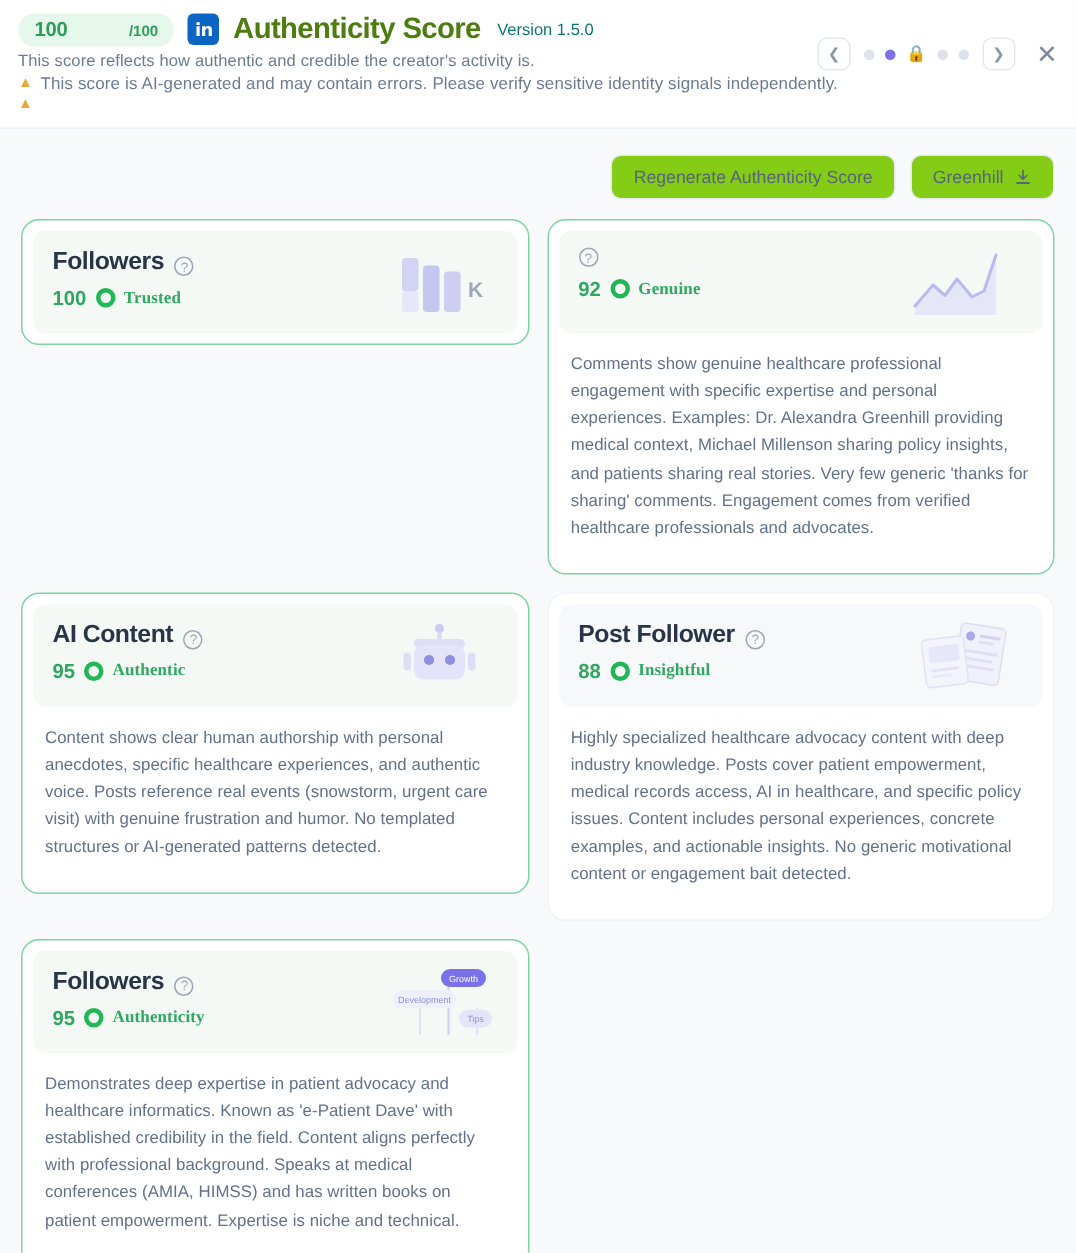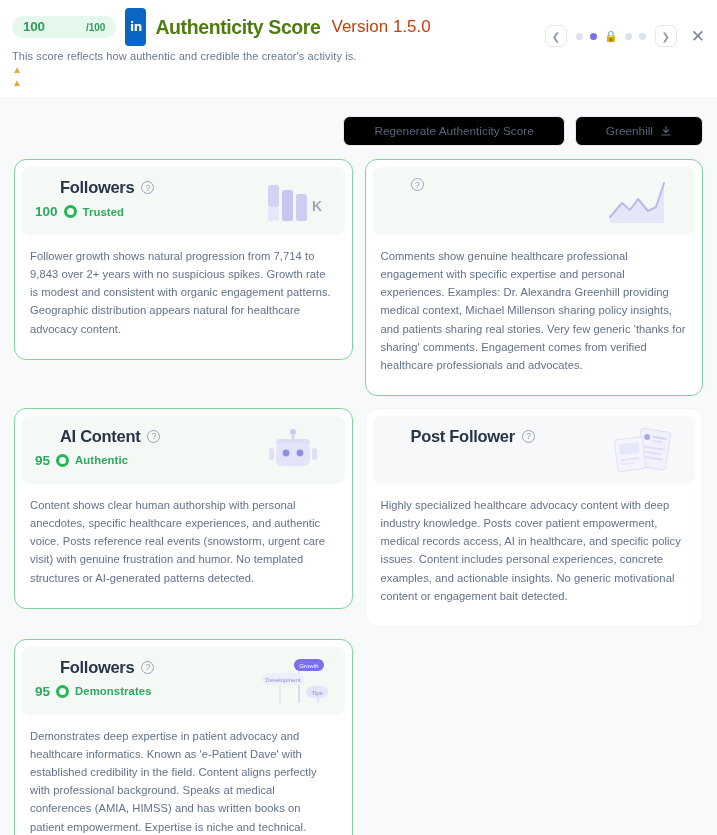--- a/index.html
+++ b/index.html
@@ -37,39 +37,39 @@
     padding: 4px 11px;
     display: flex;
     align-items: baseline;
     gap: 1px;
     line-height: 1;
   }
   .score-pill .big { font-size: 13.5px; font-weight: 700; letter-spacing: -0.2px; }
   .score-pill .small { font-size: 10px; font-weight: 600; padding-left: 40px; }
 
   .li-icon {
-    width: 21px; height: 38px;
+    width: 21px; height: 21px;
     background: #0a66c2;
     border-radius: 4px;
     display: flex; align-items: center; justify-content: center;
     color: #fff;
     font-weight: 700;
     font-size: 12px;
     letter-spacing: -0.5px;
     font-family: "DejaVu Sans", sans-serif;
   }
   .page-title {
     font-size: 19.5px;
     font-weight: 700;
     color: #4d7c0f;
     letter-spacing: -0.4px;
   }
   .version {
-    font-size: 17px;
-    color: #c2410c;
+    font-size: 11px;
+    color: #0f766e;
     font-weight: 400;
     margin-left: 2px;
   }
 
   .subtitle {
     font-size: 11px;
     color: #6a7b92;
     margin-top: 4px;
     letter-spacing: 0.1px;
   }
@@ -119,24 +119,24 @@
   }
 
   
   .actionbar {
     display: flex;
     justify-content: flex-end;
     gap: 10px;
     padding: 17px 14px 13px 14px;
   }
   .btn {
-    background: #000000;
+    background: #84cc16;
     border: 1px solid #e4e9ef;
     border-radius: 7px;
-    padding: 7px 30px;
+    padding: 7px 14px;
     font-size: 11.8px;
     color: #56657a;
     display: flex;
     align-items: center;
     gap: 7px;
     font-family: "Liberation Sans", sans-serif;
   }
 
   
   .grid {
@@ -159,27 +159,26 @@
     background: #f4f9f6;
     border-radius: 8px;
     padding: 11px 13px 12px 13px;
     position: relative;
     min-height: 68px;
   }
   .card.neutral .card-head { background: #f6f8fa; }
 
   .card-title {
     display: flex;
-    align-items: center;
+    align-items: flex-end;
     gap: 7px;
     font-size: 16.5px;
     font-weight: 700;
     color: #283549;
     letter-spacing: -0.3px;
-    margin-left: 25px;
   }
   .help-ico {
     width: 13px; height: 13px;
     border: 1.2px solid #9aa6b6;
     border-radius: 50%;
     color: #9aa6b6;
     font-size: 9px;
     display: flex; align-items: center; justify-content: center;
     font-weight: 400;
   }
@@ -197,20 +196,21 @@
   .ring {
     width: 13px; height: 13px;
     border-radius: 50%;
     border: 3px solid #23b656;
   }
   .score-label {
     font-size: 11.3px;
     color: #2fa85f;
     font-weight: 600;
     letter-spacing: 0.1px;
+    font-family: Liberation Serif, serif;
   }
 
   .card-body {
     padding: 12px 8px 14px 8px;
     font-size: 11.2px;
     line-height: 1.62;
     color: #62718a;
     letter-spacing: 0.05px;
   }
 
@@ -234,20 +234,21 @@
     </div>
     <div class="li-icon">in</div>
     <div class="page-title">Authenticity Score</div>
     <div class="version">Version 1.5.0</div>
   </div>
 
   <div class="subtitle">This score reflects how authentic and credible the creator's activity is.</div>
 
   <div class="warn-row">
     <span class="warn-ico">▲</span>
+    <span>This score is AI-generated and may contain errors. Please verify sensitive identity signals independently.</span>
   </div>
   <div class="warn-row">
     <span class="warn-ico">▲</span>
   </div>
 
   <div class="header-ctrls">
     <div class="pager">
       <div class="pg-btn">❮</div>
       <div class="dots">
         <span class="dot"></span>
@@ -289,27 +290,31 @@
         <span class="score-label">Trusted</span>
       </div>
       <svg class="art" viewBox="0 0 78 50">
         <rect x="14" y="8" width="11" height="22" rx="2.5" fill="#d3d4f4"></rect>
         <rect x="14" y="30" width="11" height="14" rx="2.5" fill="#e6e7fa"></rect>
         <rect x="28" y="13" width="11" height="31" rx="2.5" fill="#c6c7f0"></rect>
         <rect x="42" y="17" width="11" height="27" rx="2.5" fill="#cdcef2"></rect>
         <text x="58" y="34" font-family="Liberation Sans, sans-serif" font-size="14" font-weight="600" fill="#9ea7b8">K</text>
       </svg>
     </div>
-    <div class="card-body">Follower growth shows natural progression from 7,714 to 9,843 over 2+ years with no suspicious spikes. Growth rate is modest and consistent with organic engagement patterns. Geographic distribution appears natural for healthcare advocacy content.</div>
   </div>
 
   <div class="card">
     <div class="card-head">
       <div class="card-title">
         <span class="help-ico">?</span>
+      </div>
+      <div class="score-row">
+        <span class="score-num">92</span>
+        <span class="ring"></span>
+        <span class="score-label">Genuine</span>
       </div>
       <svg class="art" viewBox="0 0 78 50">
         <path d="M6 40 L18 26 L26 33 L34 22 L44 34 L52 30 L60 6 L60 46 L6 46 Z" fill="#e5e6f8"></path>
         <path d="M6 40 L18 26 L26 33 L34 22 L44 34 L52 30 L60 6" fill="none" stroke="#b9bbee" stroke-width="2" stroke-linejoin="round" stroke-linecap="round"></path>
       </svg>
     </div>
     <div class="card-body">Comments show genuine healthcare professional engagement with specific expertise and personal experiences. Examples: Dr. Alexandra Greenhill providing medical context, Michael Millenson sharing policy insights, and patients sharing real stories. Very few generic 'thanks for sharing' comments. Engagement comes from verified healthcare professionals and advocates.</div>
   </div>
 
   <div class="card">
@@ -335,20 +340,25 @@
       </svg>
     </div>
     <div class="card-body">Content shows clear human authorship with personal anecdotes, specific healthcare experiences, and authentic voice. Posts reference real events (snowstorm, urgent care visit) with genuine frustration and humor. No templated structures or AI-generated patterns detected.</div>
   </div>
 
   <div class="card neutral">
     <div class="card-head">
       <div class="card-title">
         <span>Post Follower</span>
         <span class="help-ico">?</span>
+      </div>
+      <div class="score-row">
+        <span class="score-num">88</span>
+        <span class="ring"></span>
+        <span class="score-label">Insightful</span>
       </div>
       <svg class="art" viewBox="0 0 78 50">
         <g transform="rotate(9 42 24)">
           <rect x="34" y="3" width="30" height="38" rx="3" fill="#f0f1fb" stroke="#dcdef4" stroke-width="1"></rect>
           <circle cx="41" cy="11" r="3" fill="#a8aae8"></circle>
           <rect x="47" y="9" width="14" height="2" rx="1" fill="#d3d5f0"></rect>
           <rect x="47" y="13" width="10" height="2" rx="1" fill="#dfe0f6"></rect>
           <rect x="38" y="20" width="23" height="2" rx="1" fill="#dfe0f6"></rect>
           <rect x="38" y="25" width="20" height="2" rx="1" fill="#dfe0f6"></rect>
           <rect x="38" y="30" width="22" height="2" rx="1" fill="#dfe0f6"></rect>
@@ -366,21 +376,21 @@
 
   <div class="card">
     <div class="card-head">
       <div class="card-title">
         <span>Followers</span>
         <span class="help-ico">?</span>
       </div>
       <div class="score-row">
         <span class="score-num">95</span>
         <span class="ring"></span>
-        <span class="score-label">Demonstrates</span>
+        <span class="score-label">Authenticity</span>
       </div>
       <svg class="art" viewBox="0 0 78 50">
         <line x1="26" y1="16" x2="26" y2="46" stroke="#e0e1f5" stroke-width="1.4"></line>
         <line x1="45" y1="10" x2="45" y2="46" stroke="#cfd0ee" stroke-width="1.4"></line>
         <line x1="64" y1="28" x2="64" y2="46" stroke="#e0e1f5" stroke-width="1.4"></line>
         <rect x="40" y="2" width="30" height="12" rx="6" fill="#7a70e8"></rect>
         <text x="55" y="10.5" text-anchor="middle" font-family="Liberation Sans, sans-serif" font-size="6" fill="#ffffff">Growth</text>
         <rect x="8" y="16" width="42" height="12" rx="6" fill="#eeeffb"></rect>
         <text x="29" y="24.5" text-anchor="middle" font-family="Liberation Sans, sans-serif" font-size="6" fill="#8e90d6">Development</text>
         <rect x="52" y="29" width="22" height="12" rx="6" fill="#e4e5f8"></rect>

